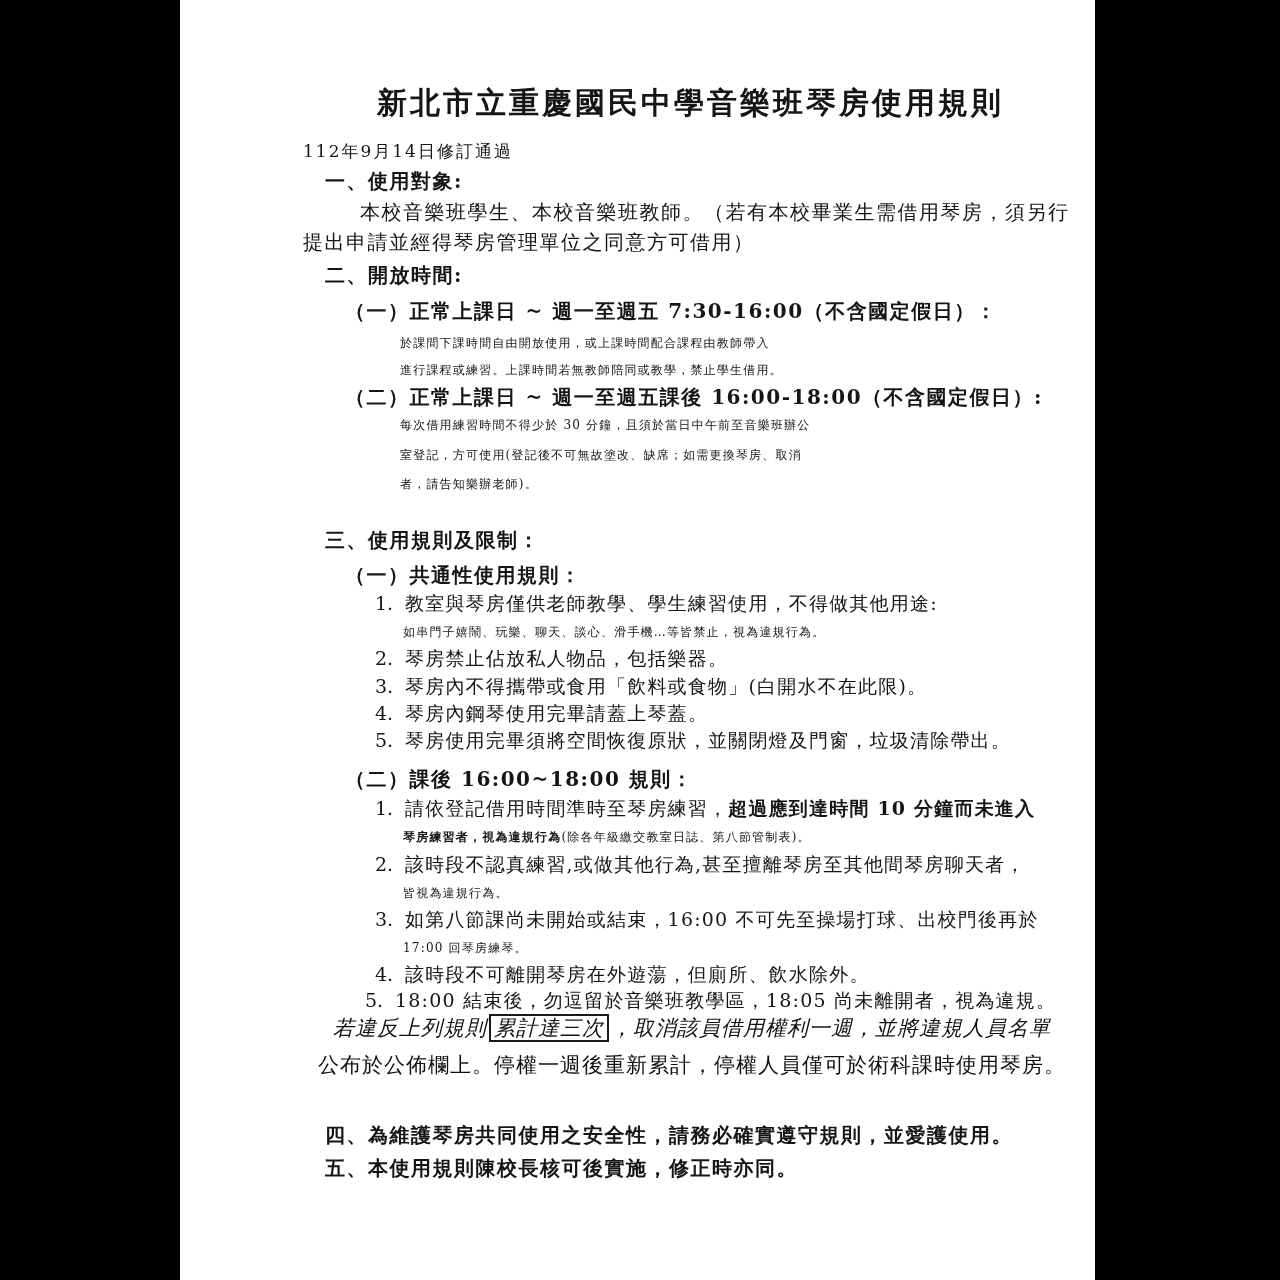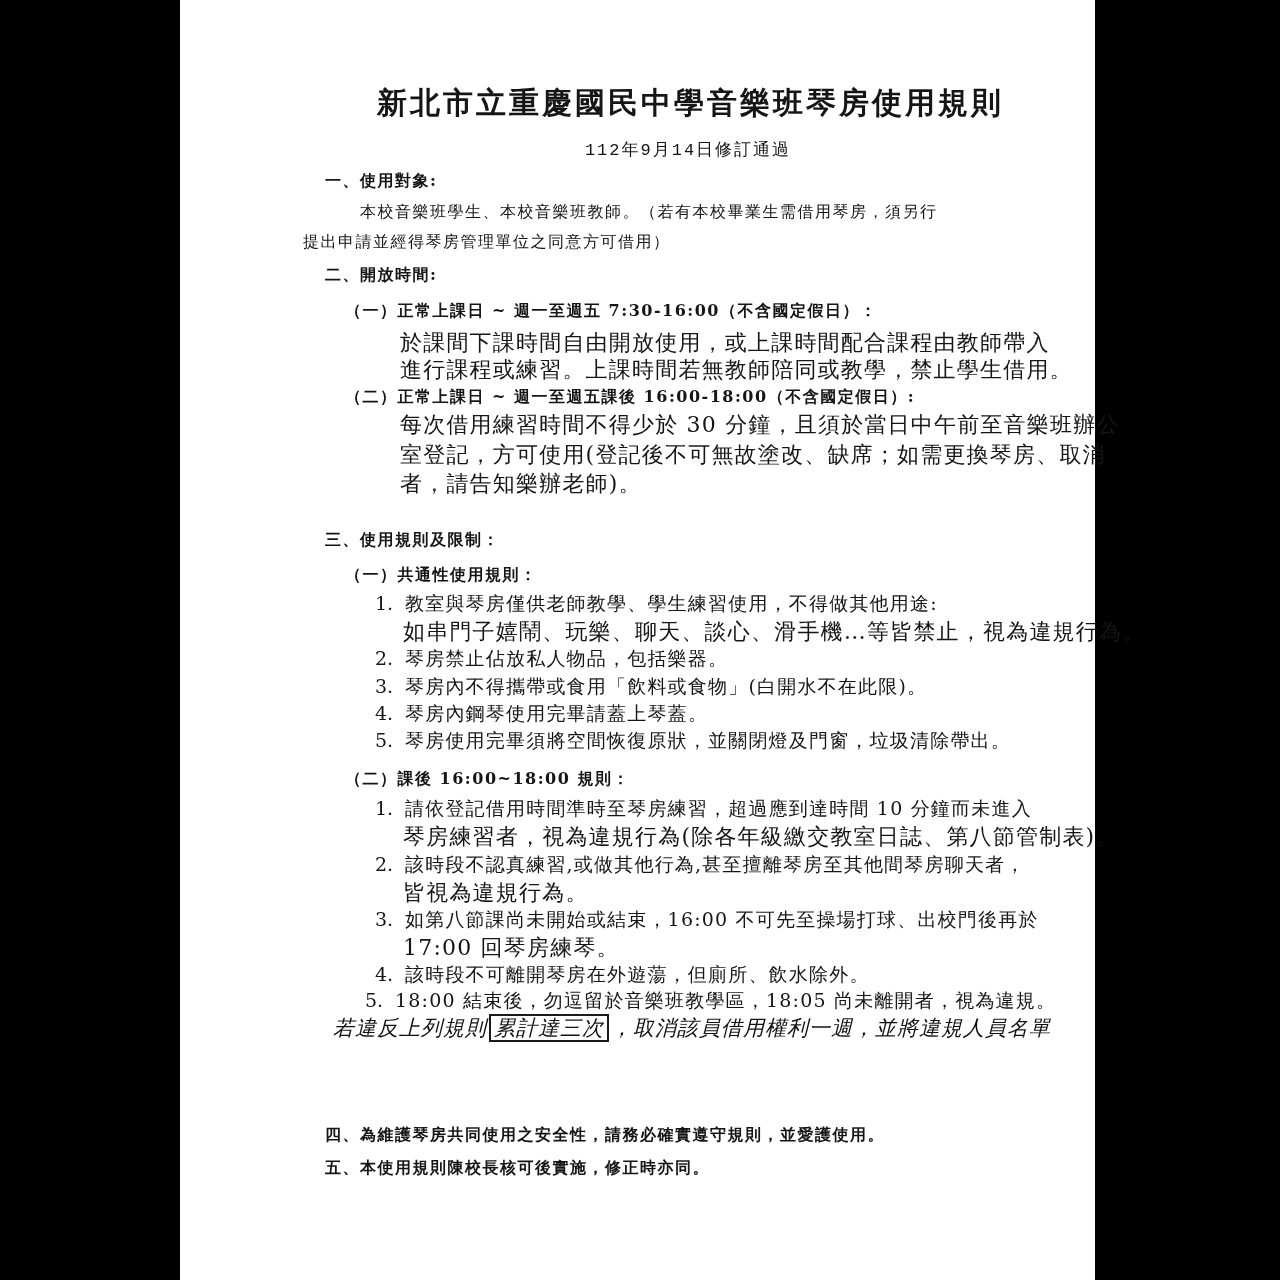--- a/index.html
+++ b/index.html
@@ -29,43 +29,42 @@
   .content {
     position: absolute;
     left: 123px;
     top: 0;
     width: 775px;
     height: 1280px;
   }
   .line {
     position: absolute;
     white-space: nowrap;
-    font-size: 16px;
+    font-size: 20px;
     line-height: 26px;
     letter-spacing: 1.5px;
     color: #151515;
   }
   .doc-title {
     top: 90px;
     left: 0;
     width: 775px;
     text-align: center;
     font-size: 30px;
     font-weight: 700;
     letter-spacing: 3px;
     white-space: nowrap;
   }
   .doc-date {
     top: 138px;
     left: 0;
     width: 770px;
-    text-align: center;
+    text-align: left;
     font-size: 17px;
     letter-spacing: 2px;
-    font-family: Liberation Mono, monospace;
   }
   .sec-head {
     font-weight: 700;
   }
   .sub-head {
     font-weight: 700;
   }
   .item {
     position: absolute;
     display: flex;
@@ -77,25 +76,25 @@
   }
   .item .num {
     flex: none;
     width: 30px;
     letter-spacing: 0;
   }
   .item .txt {
     flex: none;
   }
   .cont {
-    font-size: 22px;
+    font-size: 12px;
     letter-spacing: 1.2px;
   }
   .bold-seg {
-    font-weight: 400;
+    font-weight: 700;
   }
   .penalty {
     font-size: 21px;
     letter-spacing: 1px;
     color: #101010;
   }
   .boxed {
     display: inline-block;
     border: 2px solid #1a1a1a;
     padding: 0 3px;
@@ -174,19 +173,20 @@
       <div class="item" style="top:962px; left:72px;">
         <span class="num">4.</span>
         <span class="txt">該時段不可離開琴房在外遊蕩，但廁所、飲水除外。</span>
       </div>
       <div class="item" style="top:988px; left:62px;">
         <span class="num">5.</span>
         <span class="txt">18:00 結束後，勿逗留於音樂班教學區，18:05 尚未離開者，視為違規。</span>
       </div>
 
       <div class="line penalty" style="top:1014px; left:30px;font-style:italic;"><span>若違反上列規則</span><span class="boxed">累計達三次</span><span>，取消該員借用權利一週，並將違規人員名單</span></div>
+      <div class="line penalty" style="top:1052px; left:15px;">公布於公佈欄上。停權一週後重新累計，停權人員僅可於術科課時使用琴房。</div>
 
       <div class="line sec-head" style="top:1122px; left:22px;font-family:Liberation Serif, serif;">四、為維護琴房共同使用之安全性，請務必確實遵守規則，並愛護使用。</div>
       <div class="line sec-head" style="top:1155px; left:22px;">五、本使用規則陳校長核可後實施，修正時亦同。</div>
 
     </div>
   </div>
 </div>
 
 </body></html>

